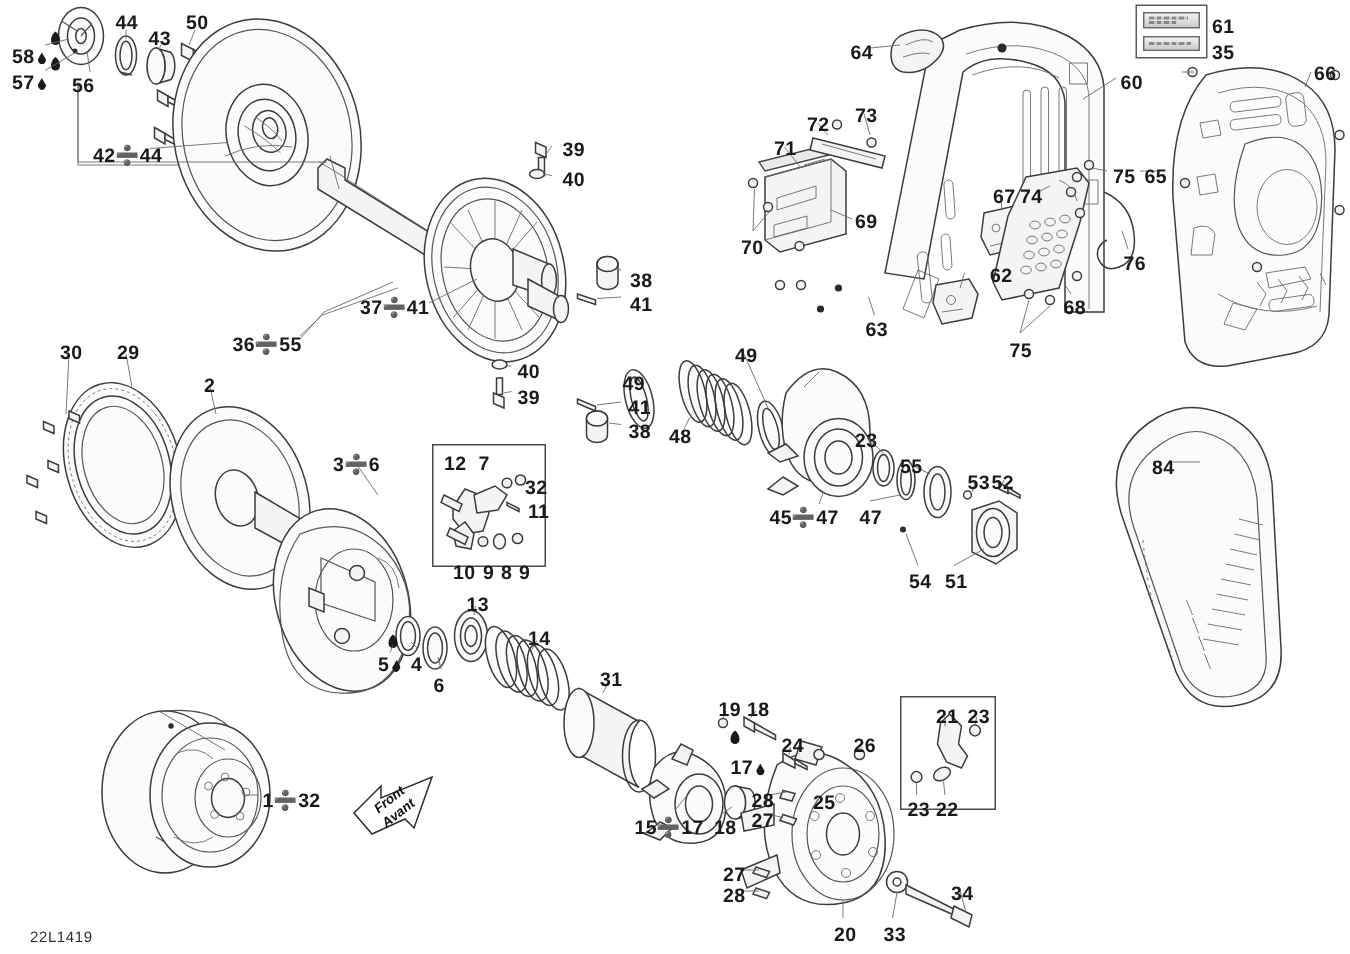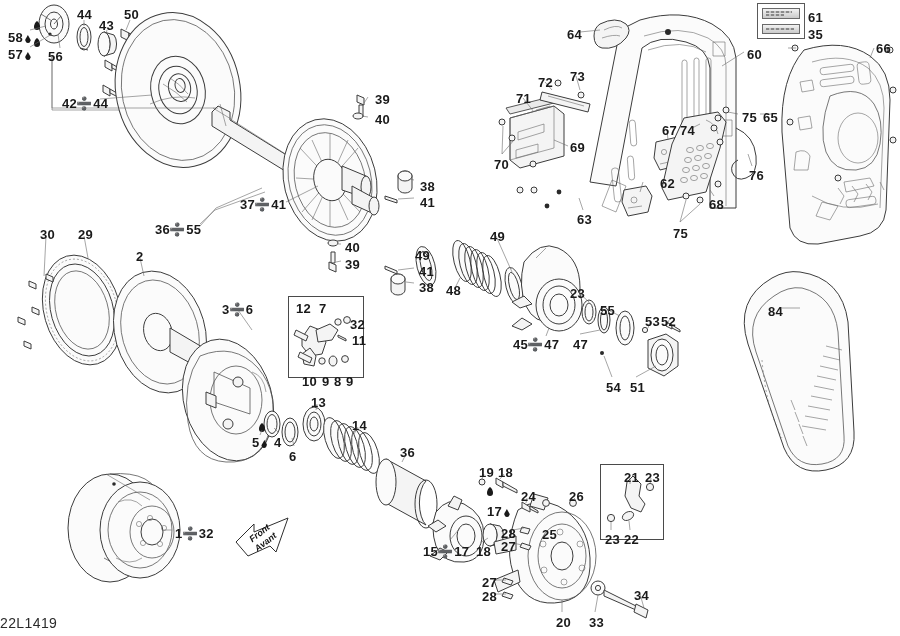--- a/index.html
+++ b/index.html
@@ -59,23 +59,23 @@
     font-weight: 700;
     font-style: italic;
     color: #111;
     transform: rotate(-38deg);
     line-height: 10px;
     text-align: center;
   }
   
   .footer-code {
     position: absolute;
-    left: 0;
+    left: 20px;
     bottom: 5px;
-    font-size: 14px;
+    font-size: 10px;
     font-family: "Liberation Sans", sans-serif;
     color: #2b2b2b;
     letter-spacing: .4px;
   }
   
   #art {
     position: absolute;
     left: 0; top: 0;
     width: 900px; height: 636px;
   }
@@ -688,21 +688,21 @@
       <div class="lbl" style="left: 352px; top: 334px;">11</div>
       <div class="lbl" style="left: 302px; top: 375px;">10</div>
       <div class="lbl" style="left: 322px; top: 375px;">9</div>
       <div class="lbl" style="left: 334px; top: 375px;">8</div>
       <div class="lbl" style="left: 346px; top: 375px;">9</div>
       <div class="lbl" style="left: 252px; top: 436px;">5<span style="display: inline-block; width: 6px; height: 8px; margin-left: 2px; vertical-align: -1px; background: rgb(26, 26, 26); border-radius: 0px 0px 50% 50% / 0px 0px 60% 60%; clip-path: polygon(50% 0px, 100% 65%, 85% 100%, 15% 100%, 0px 65%);"></span></div>
       <div class="lbl" style="left: 274px; top: 436px;">4</div>
       <div class="lbl" style="left: 289px; top: 450px;">6</div>
       <div class="lbl" style="left: 311px; top: 396px;">13</div>
       <div class="lbl" style="left: 352px; top: 419px;">14</div>
-      <div class="lbl" style="left: 400px; top: 446px;">36</div>
+      <div class="lbl" style="left: 400px; top: 446px;">31</div>
       <div class="lbl" style="left: 479px; top: 466px;">19</div>
       <div class="lbl" style="left: 498px; top: 466px;">18</div>
       <div class="lbl" style="left: 487px; top: 505px;">17<span style="display: inline-block; width: 6px; height: 8px; margin-left: 2px; vertical-align: -1px; background: rgb(26, 26, 26); border-radius: 0px 0px 50% 50% / 0px 0px 60% 60%; clip-path: polygon(50% 0px, 100% 65%, 85% 100%, 15% 100%, 0px 65%);"></span></div>
       <div class="lbl" style="left: 423px; top: 545px;">15➗17</div>
       <div class="lbl" style="left: 476px; top: 545px;">18</div>
       <div class="lbl" style="left: 501px; top: 527px;">28</div>
       <div class="lbl" style="left: 501px; top: 540px;">27</div>
       <div class="lbl" style="left: 482px; top: 576px;">27</div>
       <div class="lbl" style="left: 482px; top: 590px;">28</div>
       <div class="lbl" style="left: 521px; top: 490px;">24</div>

